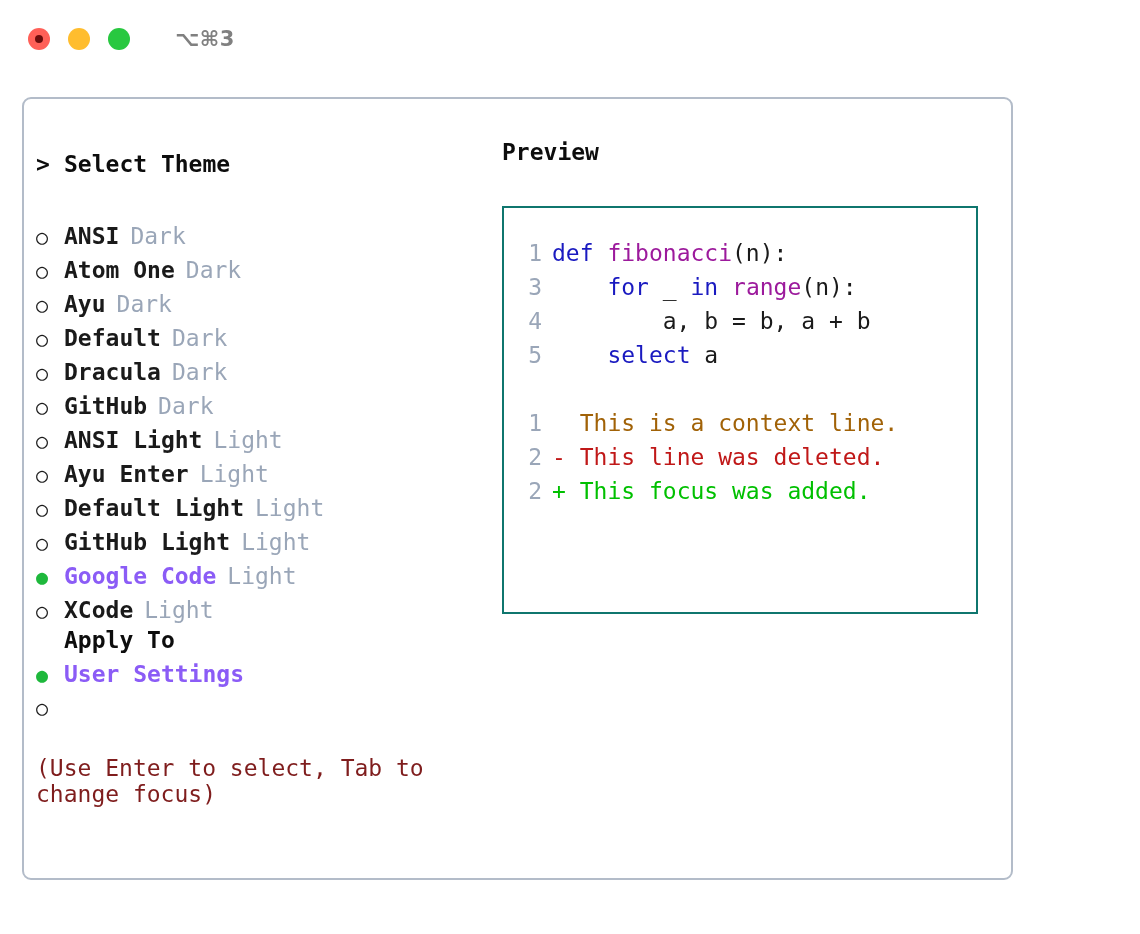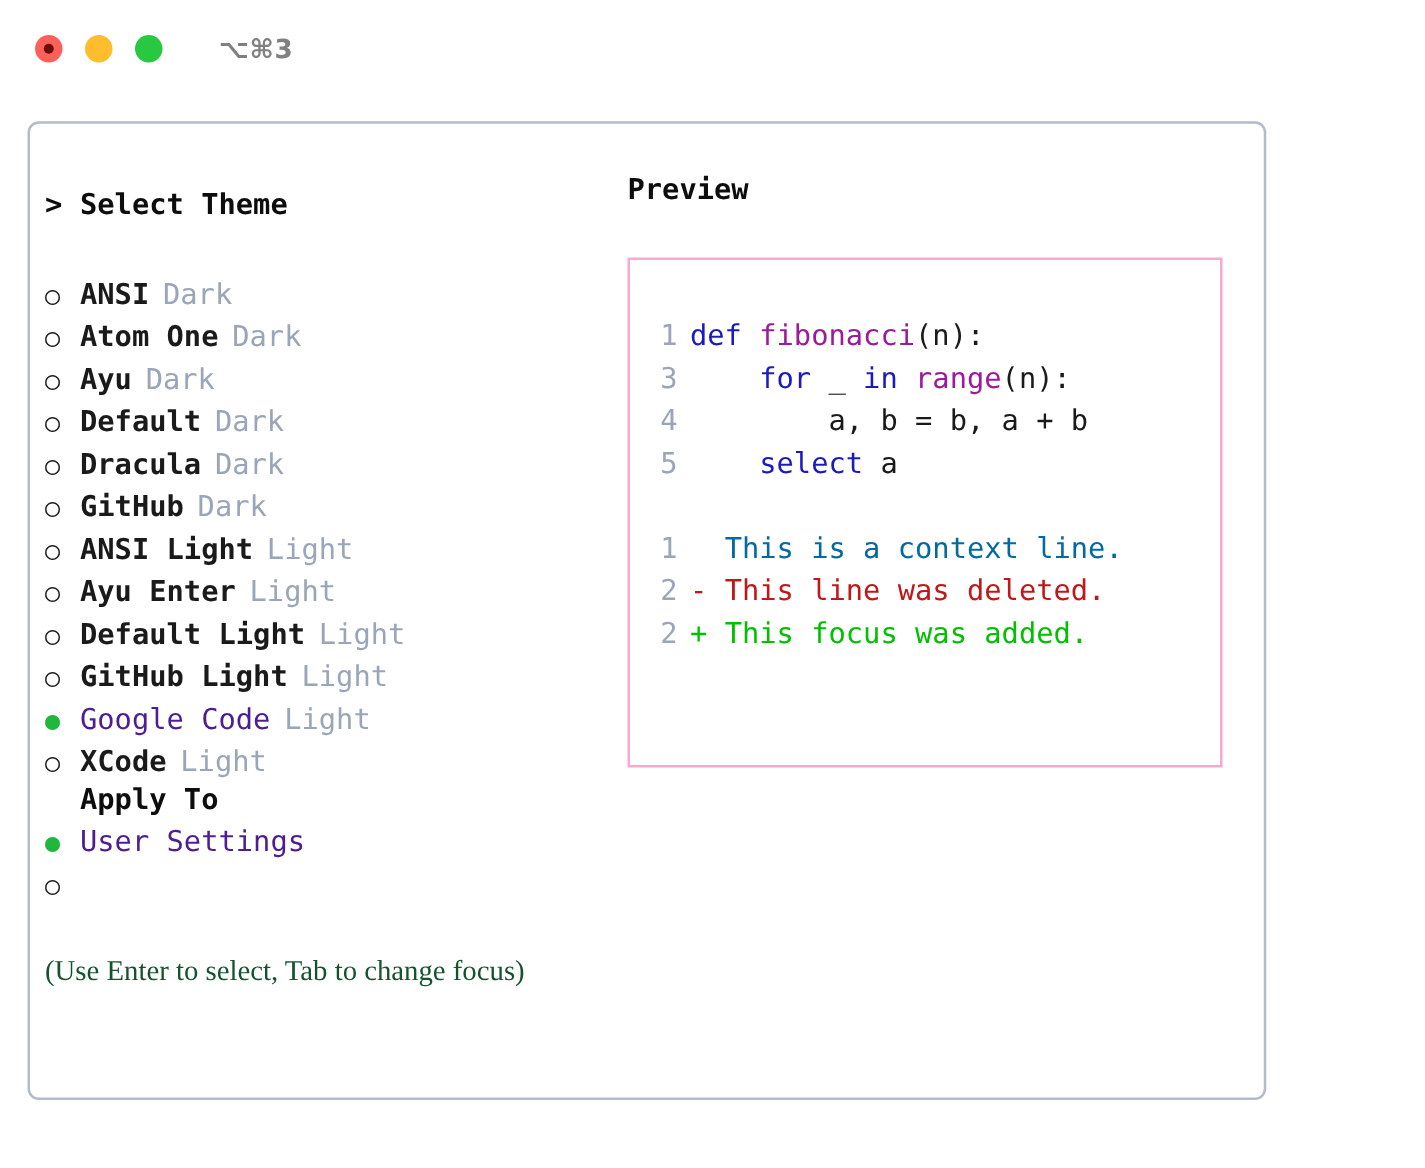--- a/index.html
+++ b/index.html
@@ -114,82 +114,81 @@
   .bullet.caret {
     color: #0d0d0d;
     font-weight: bold;
     font-size: 23px;
   }
   .bullet.sel { color: #1eb83c; }
   .name {
     color: #1a1a1a;
     font-weight: bold;
   }
-  .name.sel { color: #4c1d95; font-weight: normal; }
+  .name.sel { color: #8b5cf6; font-weight: bold; }
   .tag {
     color: #9aa6b8;
     margin-left: 11px;
     font-weight: normal;
     margin-top: 38px;
   }
   .section-head {
     font-weight: bold;
     color: #0d0d0d;
   }
   .spacer { height: 34px; }
 
   #help-text {
     margin-top: 30px;
     font-size: 23px;
-    line-height: 43px;
-    color: #14532d;
+    line-height: 26px;
+    color: #7f1d1d;
     width: 420px;
     white-space: normal;
-    font-family: Liberation Serif, serif;
   }
 
   
   #preview-column {
     position: absolute;
     left: 478px;
     top: 36px;
     width: 500px;
   }
   #preview-title {
     font-size: 23px;
     line-height: 34px;
     font-weight: bold;
     color: #0d0d0d;
   }
   #preview-box {
     margin-top: 37px;
     width: 476px;
     height: 408px;
     box-sizing: border-box;
-    border: 2px solid #f9a8d4;
-    background: #ffffff;
-    padding: 44px 0 0 14px;
+    border: 2px solid #0f766e;
+    background: #ffffff;
+    padding: 28px 0 0 14px;
   }
   .code-line {
     font-size: 23px;
     line-height: 34px;
     white-space: pre;
   }
   .lno {
     color: #9aa6b8;
     display: inline-block;
     width: 24px;
     text-align: right;
     margin-right: 10px;
   }
   .kw   { color: #1a1ac0; }
   .fn   { color: #9c1a9c; }
   .num  { color: #0b8080; }
   .pl   { color: #1a1a1a; }
-  .ctx  { color: #0369a1; }
+  .ctx  { color: #a16207; }
   .del  { color: #c01818; }
   .add  { color: #00c000; }
   .gap  { height: 34px; }
 </style>
 </head>
 <body>
 
 <div id="app-window">
 
   <div id="titlebar">

